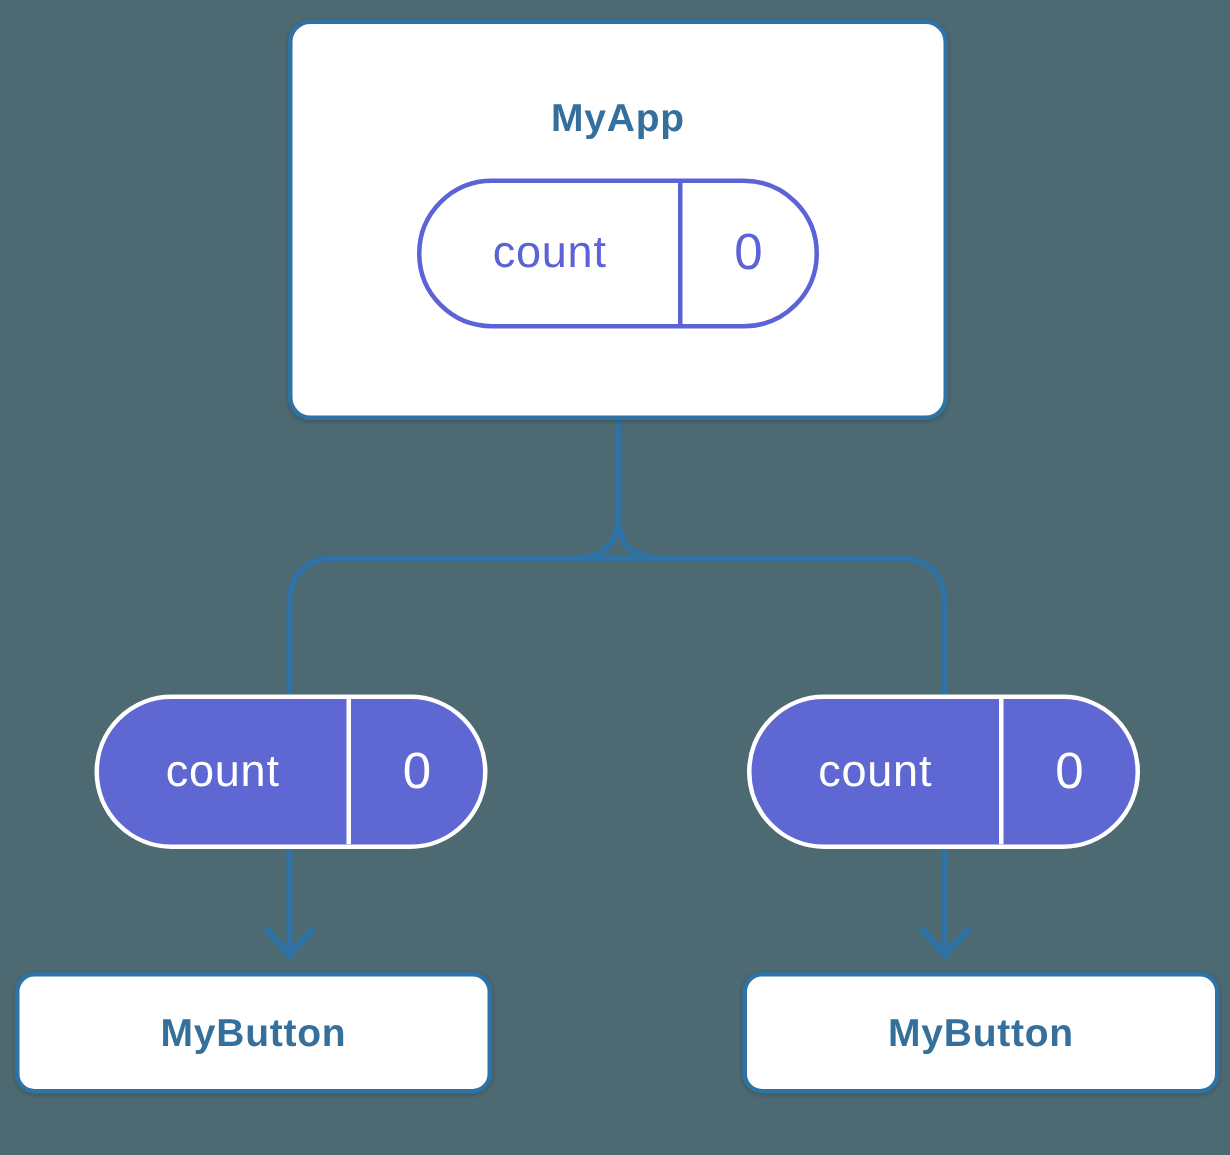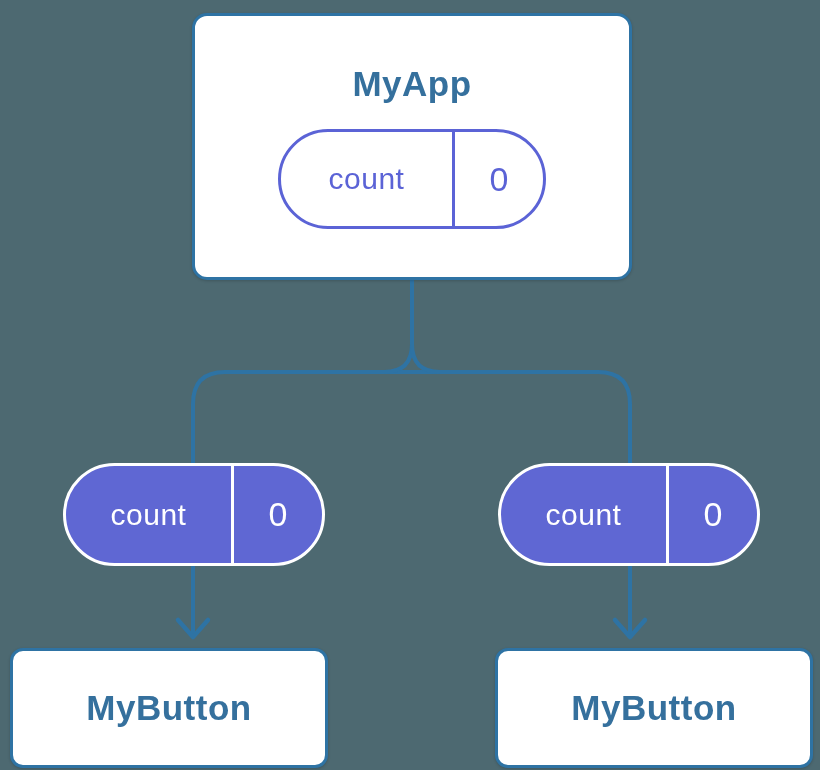--- a/index.html
+++ b/index.html
@@ -38,21 +38,21 @@
   .root-card {
     left: 192px; top: 13px;
     width: 440px; height: 267px;
     border-radius: 15px;
     display: flex;
     flex-direction: column;
     align-items: center;
     padding-top: 48px;
   }
   .component-title {
-    font-size: 35px;
+    font-size: 26px;
     font-weight: 700;
     line-height: 1.15;
     color: #35709d;
     letter-spacing: 0.5px;
   }
   .state-pill {
     display: flex;
     box-sizing: border-box;
     align-items: stretch;
     overflow: hidden;
@@ -92,21 +92,21 @@
   .pill-filled  .pill-divider { background: #ffffff; }
   .pill-value-cell {
     width: 88px;
     display: flex;
     align-items: center;
     justify-content: center;
     font-size: 34px;
   }
   .child-card {
     top: 648px;
-    width: 318px; height: 120px;
+    width: 318px; height: 81px;
     border-radius: 13px;
     display: flex;
     align-items: center;
     justify-content: center;
   }
   .child-left  { left: 10px; }
   .child-right { left: 495px; }
 </style>
 </head>
 <body>

